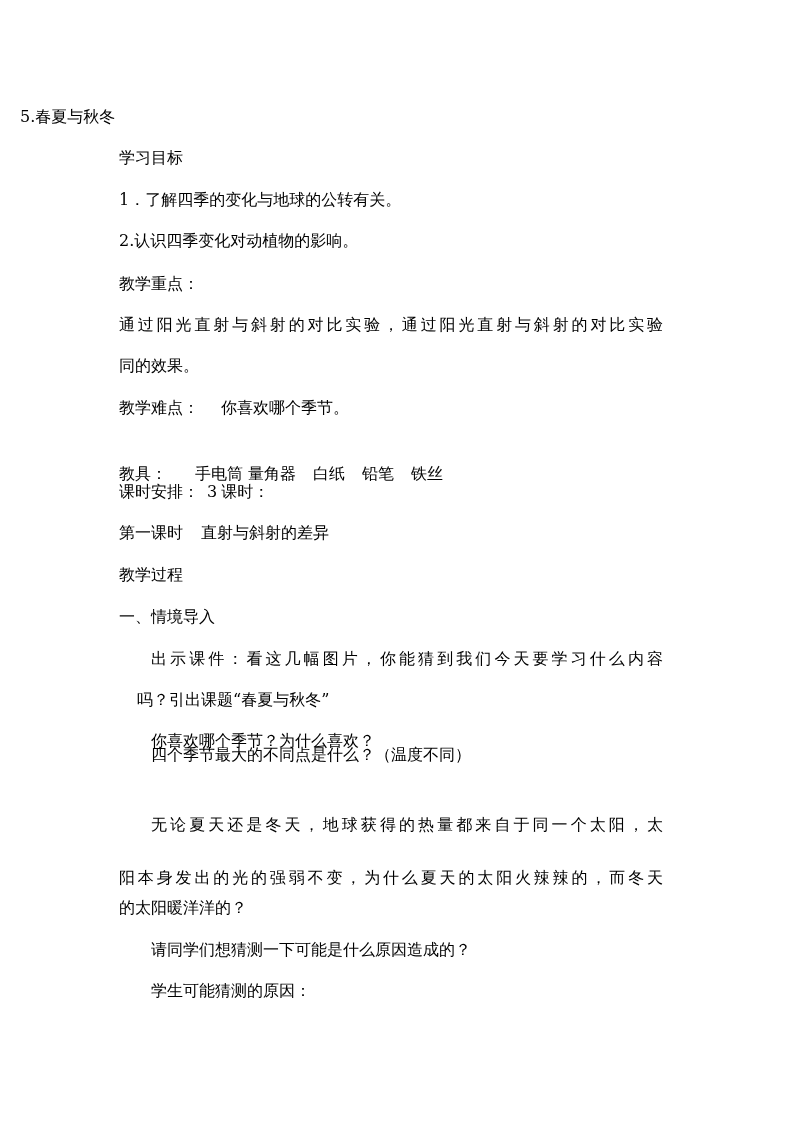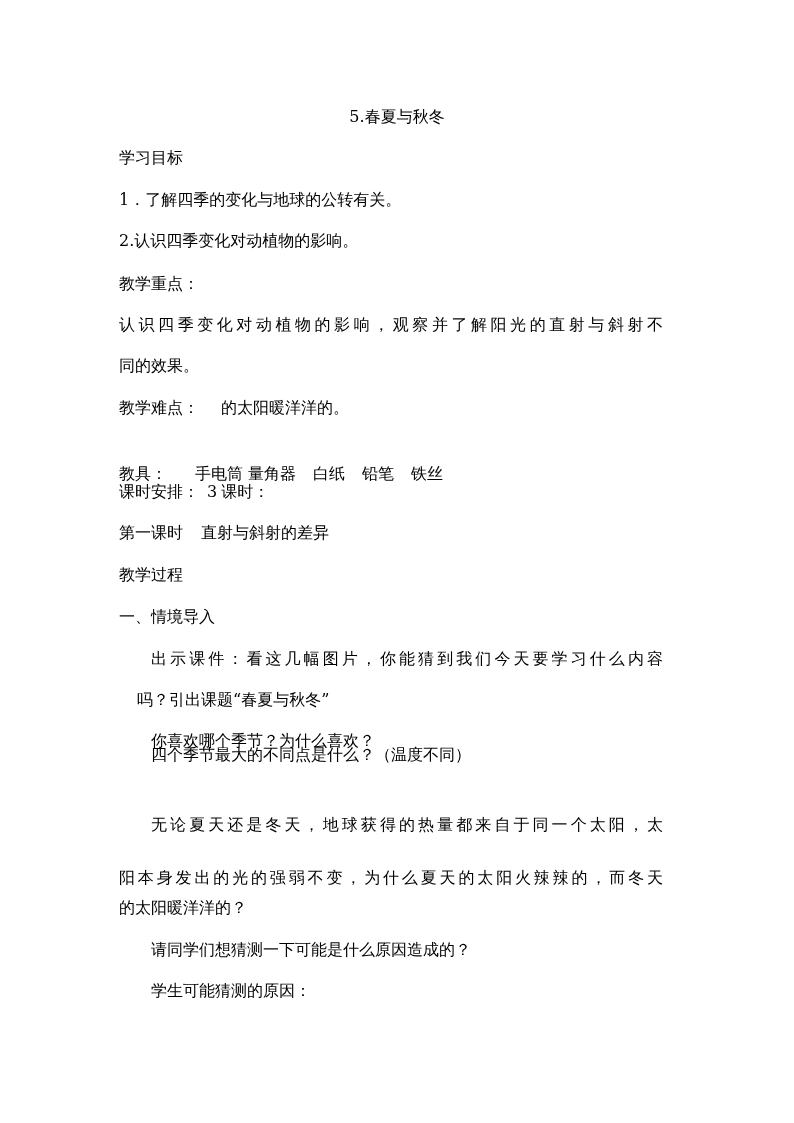--- a/index.html
+++ b/index.html
@@ -7,43 +7,43 @@
     width: 794px; height: 1123px; position: relative; overflow: hidden;
     font-family: "DejaVu Serif", "Liberation Serif", serif;
     color: #000;
   }
   .page { position: absolute; left: 0; top: 0; width: 794px; height: 1123px; background:#fff; }
   .line {
     position: absolute; left: 119px; width: 544px;
     font-size: 16px; line-height: 20px; white-space: nowrap;
     letter-spacing: 0px;
   }
-  .title { left: 0; width: 794px; text-align: center; box-sizing: border-box; }
+  .title { left: 0; width: 794px; padding-left: 20px; box-sizing: border-box; }
   .bold { font-weight: normal; }
   .indent { padding-left: 32px; }
   .justify { text-align: justify; text-align-last: justify; }
   .gap { display: inline-block; }
 </style>
 </head>
 <body>
 
 <div class="page">
 
   <div class="line title" style="top:107px;">5.春夏与秋冬</div>
 
   <div class="line bold" style="top:148px;">学习目标</div>
   <div class="line" style="top:190px;">1．了解四季的变化与地球的公转有关。</div>
   <div class="line" style="top:231px;">2.认识四季变化对动植物的影响。</div>
 
   <div class="line bold" style="top:274px;">教学重点：</div>
-  <div class="line justify" style="top:315px;">认识四季变化对动植物的影响，观察并了解阳光的直射与斜射不</div>
+  <div class="line justify" style="top:315px;">通过阳光直射与斜射的对比实验，通过阳光直射与斜射的对比实验</div>
   <div class="line" style="top:356px;">同的效果。</div>
 
   <div class="line" style="top:398px;">
-    <span class="bold">教学难点：</span><span class="gap" style="width:22px;"></span><span>的太阳暖洋洋的。</span>
+    <span class="bold">教学难点：</span><span class="gap" style="width:22px;"></span><span>你喜欢哪个季节。</span>
   </div>
 
   <div class="line" style="top:464px;">
     <span>教具：</span><span class="gap" style="width:28px;"></span><span>手电筒</span><span class="gap" style="width:5px;"></span><span>量角器</span><span class="gap" style="width:17px;"></span><span>白纸</span><span class="gap" style="width:17px;"></span><span>铅笔</span><span class="gap" style="width:17px;"></span><span>铁丝</span>
   </div>
 
   <div class="line" style="top:482px;">
     <span>课时安排：</span><span class="gap" style="width:8px;"></span><span class="bold">3</span><span class="gap" style="width:4px;"></span><span>课时：</span>
   </div>
 

